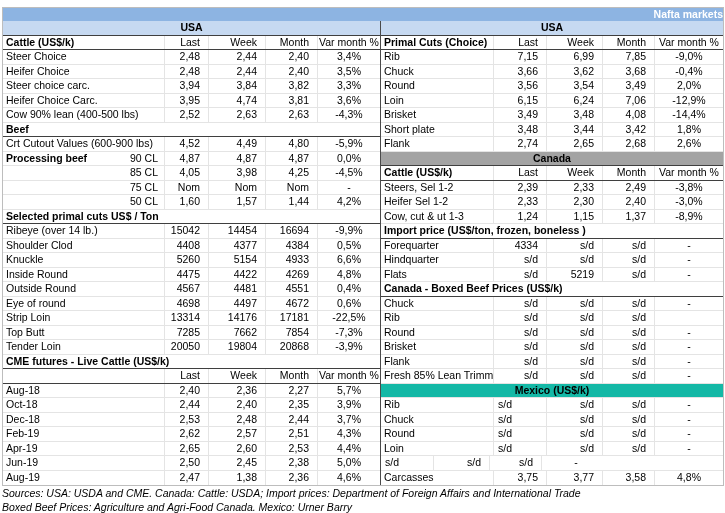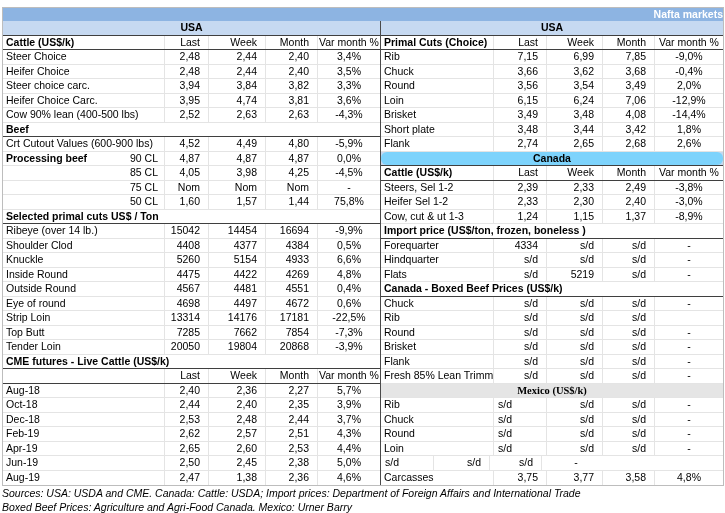--- a/index.html
+++ b/index.html
@@ -138,21 +138,21 @@
             <div class="cell c4 ctr">-</div>
           </div>
           <div class="row data">
             <div class="cell c0">
               <span class="lbl"></span>
               <span class="sub">50 CL</span>
             </div>
             <div class="cell c1 num">1,60</div>
             <div class="cell c2 num">1,57</div>
             <div class="cell c3 num">1,44</div>
-            <div class="cell c4 ctr">75,8%</div>
+            <div class="cell c4 ctr">4,2%</div>
           </div>
           <div class="row subhead">
             <div class="cell full">Selected primal cuts US$ / Ton</div>
           </div>
           <div class="row data">
             <div class="cell c0">
               <span class="lbl">Ribeye (over 14 lb.)</span>
             </div>
             <div class="cell c1 num">15042</div>
             <div class="cell c2 num">14454</div>
@@ -377,21 +377,21 @@
           <div class="row data">
             <div class="cell c0">
               <span class="lbl">Flank</span>
             </div>
             <div class="cell c1 num">2,74</div>
             <div class="cell c2 num">2,65</div>
             <div class="cell c3 num">2,68</div>
             <div class="cell c4 ctr">2,6%</div>
           </div>
           <div class="row section pre-dark" style="background: rgb(198, 217, 241);">
-            <div class="cell full" style="background: #7dd3fc; border-radius: 6px;">Canada</div>
+            <div class="cell full" style="background: #a3a3a3;">Canada</div>
           </div>
           <div class="row colhead">
             <div class="cell c0">
               <span class="lbl">Cattle (US$/k)</span>
             </div>
             <div class="cell c1 num">Last</div>
             <div class="cell c2 num">Week</div>
             <div class="cell c3 num">Month</div>
             <div class="cell c4 ctr">Var month %</div>
           </div>
@@ -503,21 +503,21 @@
           <div class="row data">
             <div class="cell c0">
               <span class="lbl">Fresh 85% Lean Trimmi</span>
             </div>
             <div class="cell c1 num">s/d</div>
             <div class="cell c2 num">s/d</div>
             <div class="cell c3 num">s/d</div>
             <div class="cell c4 ctr">-</div>
           </div>
           <div class="row section" style="background: rgb(198, 217, 241);">
-            <div class="cell full" style="background: #e5e5e5; font-family: Liberation Serif, serif;">Mexico (US$/k)</div>
+            <div class="cell full" style="background: #14b8a6;">Mexico (US$/k)</div>
           </div>
           <div class="row data">
             <div class="cell c0">
               <span class="lbl">Rib</span>
             </div>
             <div class="cell c1 lft">s/d</div>
             <div class="cell c2 num">s/d</div>
             <div class="cell c3 num">s/d</div>
             <div class="cell c4 ctr">-</div>
           </div>

